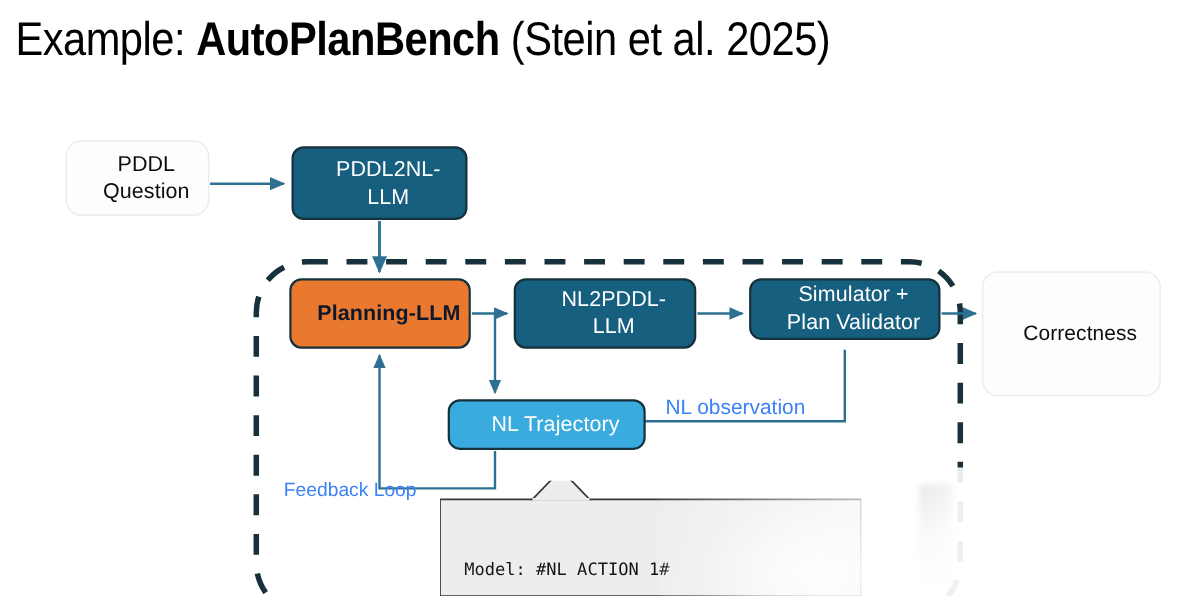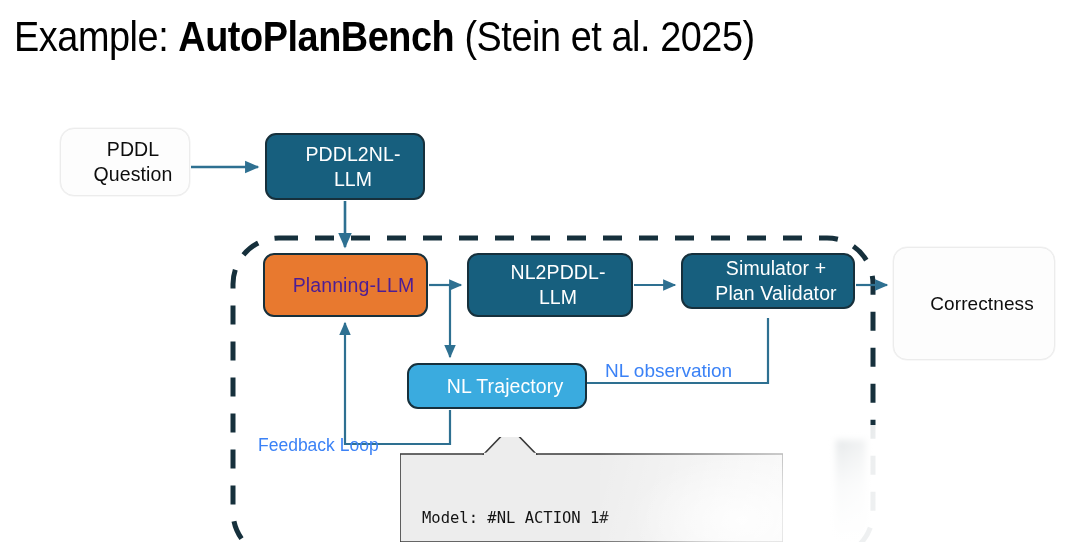--- a/index.html
+++ b/index.html
@@ -81,21 +81,22 @@
   
   .node.teal {
     background: #175f7e;
     border: 2.6px solid #16303c;
     color: #ffffff;
   }
   
   .node.orange {
     background: #e8792f;
     border: 2.6px solid #16303c;
-    color: #4c1d95;
+    color: #0f172a;
+    font-weight: bold;
   }
   
   .node.lightblue {
     background: #3aabdf;
     border: 2.6px solid #16303c;
     color: #ffffff;
   }
 
   
   #node-pddl-question { left: 60px;  top: 33px;  width: 130px; height: 68px; }

